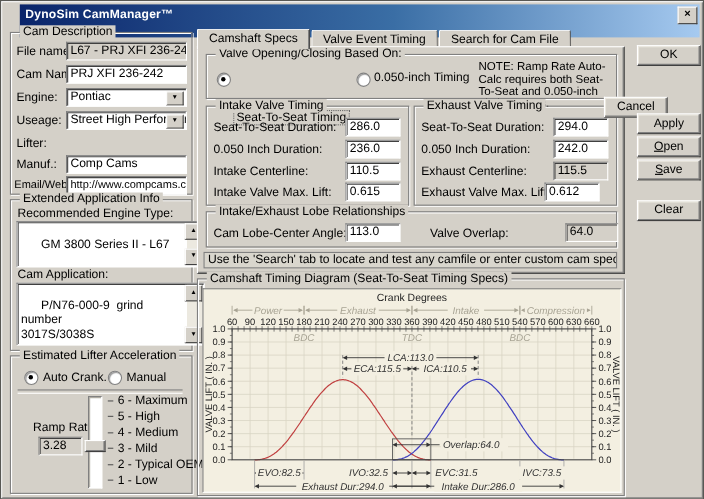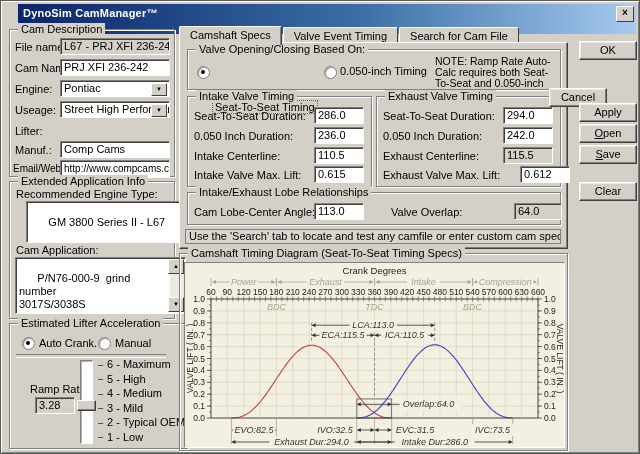--- a/index.html
+++ b/index.html
@@ -83,39 +83,39 @@
     <div class="lbl" style="left:5px;top:95px;">Lifter:</div>
     <div class="lbl" style="left:5px;top:114px;">Manuf.:</div>
     <div class="field sunken" style="left:50px;top:111px;width:102px;">Comp Cams</div>
     <div class="lbl" style="left:3px;top:133px;font-size:10px;">Email/Web:</div>
     <div class="field sunken" style="left:50px;top:130px;width:102px;font-size:10px;">http://www.compcams.com</div>
   </div>
 
   <div class="groupbox" style="left:8px;top:180px;width:164px;height:136px;">
     <div class="legend">Extended Application Info</div>
     <div class="lbl" style="left:6px;top:6px;">Recommended Engine Type:</div>
-    <div class="textbox sunken" style="left:16px;top:19px;width:150px;height:38px;">
+    <div class="textbox sunken" style="left:5px;top:19px;width:150px;height:38px;">
       <span>GM 3800 Series II - L67</span>
       <div class="sbar">
         <div class="sbtn" style="top:0;">▲</div>
         <div class="sbtn" style="bottom:0;">▼</div>
       </div>
     </div>
     <div class="lbl" style="left:6px;top:62px;">Cam Application:</div>
     <div class="textbox sunken" style="left:5px;top:75px;width:150px;height:53px;">
       <span>P/N76-000-9  grind number
 3017S/3038S</span>
       <div class="sbar">
         <div class="sbtn" style="top:0;">▲</div>
         <div class="sbtn" style="bottom:0;">▼</div>
       </div>
     </div>
   </div>
 
-  <div class="groupbox" style="left:8px;top:322px;width:164px;height:124px;padding-left:13px;">
+  <div class="groupbox" style="left:8px;top:322px;width:164px;height:124px;">
     <div class="legend">Estimated Lifter Acceleration</div>
     <div class="radio on" style="left:12px;top:13px;">
         <div class="dot"></div>
       </div>
     <div class="lbl" style="left:29px;top:13px;">Auto Crank.</div>
     <div class="radio" style="left:88px;top:13px;"></div>
     <div class="lbl" style="left:105px;top:13px;">Manual</div>
     <div class="hline" style="left:6px;top:30px;width:150px;"></div>
     <div class="lbl" style="left:20px;top:59px;">Ramp Rate:</div>
     <div class="field ro sunken" style="left:25px;top:73px;width:32px;">3.28</div>
@@ -163,21 +163,21 @@
 
   <div class="groupbox" style="left:375px;top:95px;width:183px;height:89px;">
     <div class="legend">Exhaust Valve Timing</div>
     <div class="lbl" style="left:6px;top:13px;">Seat-To-Seat Duration:</div>
     <div class="field sunken" style="left:126px;top:10px;width:42px;">294.0</div>
     <div class="lbl" style="left:6px;top:33px;">0.050 Inch Duration:</div>
     <div class="field sunken" style="left:126px;top:30px;width:42px;">242.0</div>
     <div class="lbl" style="left:6px;top:53px;">Exhaust Centerline:</div>
     <div class="field dis sunken" style="left:126px;top:50px;width:42px;">115.5</div>
     <div class="lbl" style="left:6px;top:72px;">Exhaust Valve Max. Lift:</div>
-    <div class="field sunken" style="left:143px;top:69px;width:42px;">0.612</div>
+    <div class="field sunken" style="left:118px;top:69px;width:42px;">0.612</div>
   </div>
 
   <div class="groupbox" style="left:186px;top:191px;width:372px;height:31px;">
     <div class="legend">Intake/Exhaust Lobe Relationships</div>
     <div class="lbl" style="left:6px;top:13px;">Cam Lobe-Center Angle:</div>
     <div class="field sunken" style="left:126px;top:10px;width:42px;">113.0</div>
     <div class="lbl" style="left:203px;top:13px;">Valve Overlap:</div>
     <div class="field dis sunken" style="left:326px;top:10px;width:40px;">64.0</div>
   </div>
 

